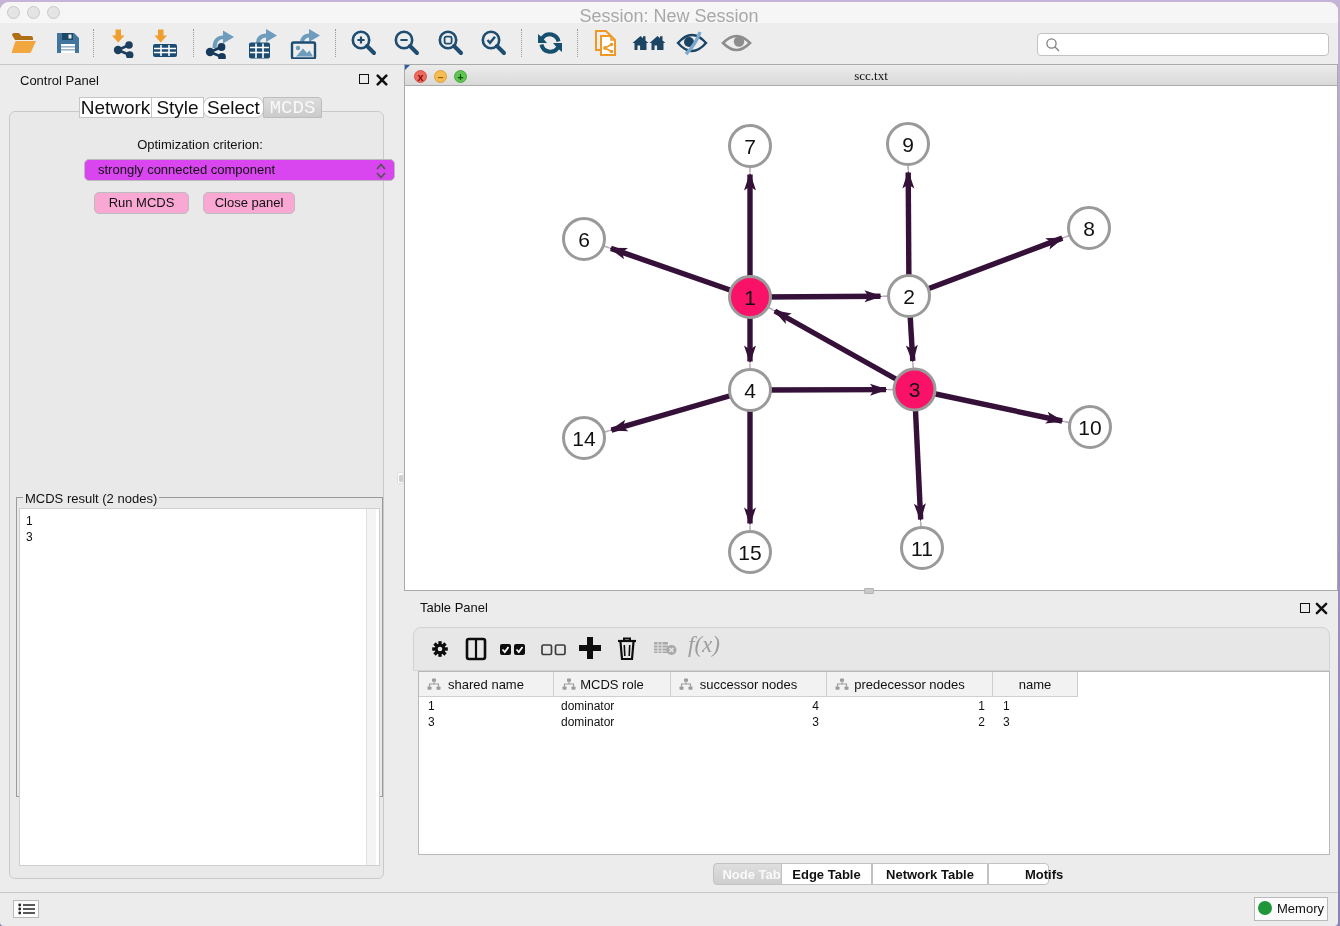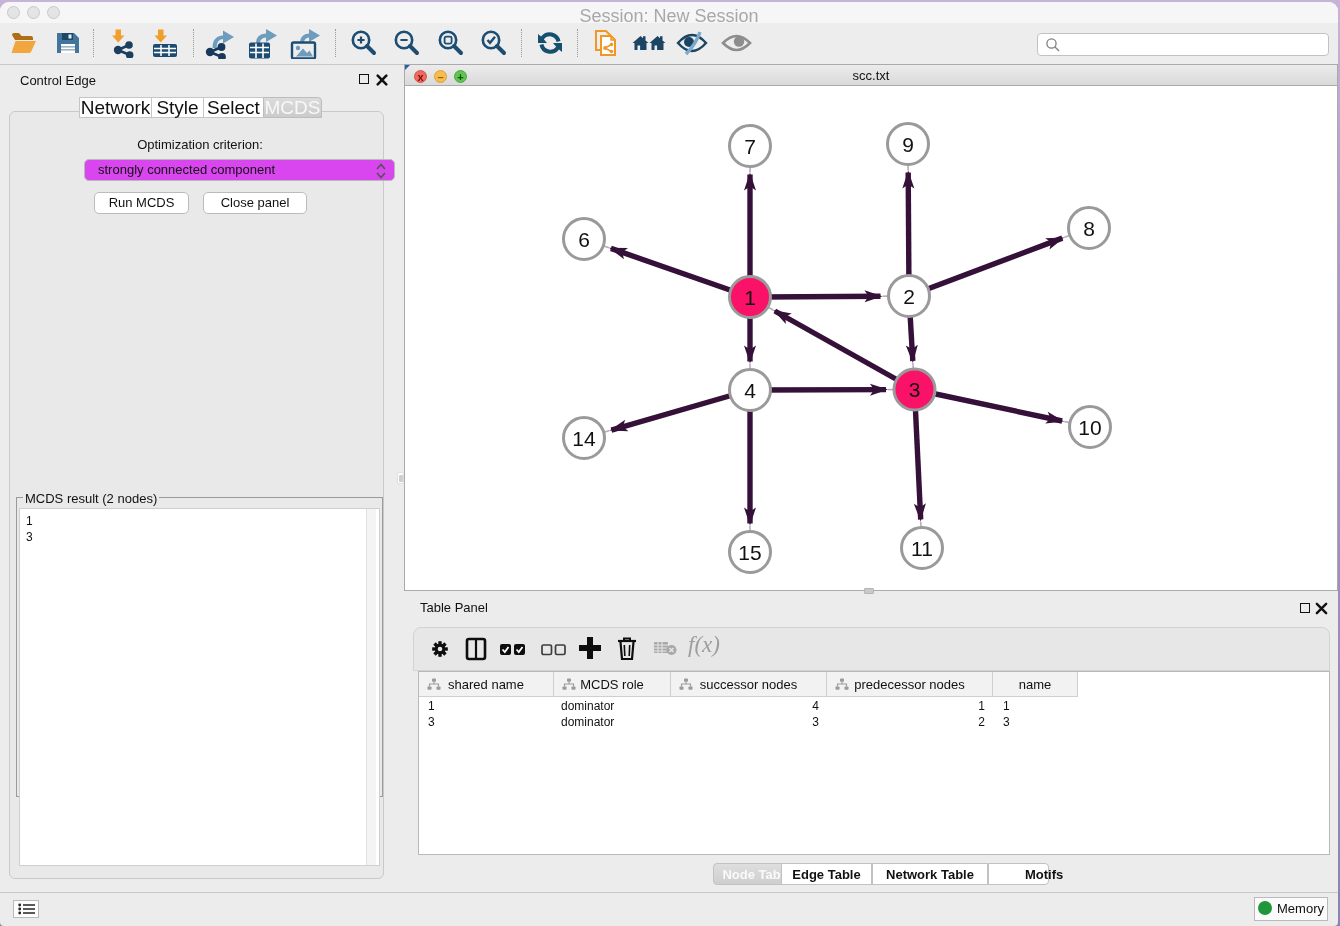--- a/index.html
+++ b/index.html
@@ -15,29 +15,29 @@
 #toolbar { position:absolute; left:0; top:21px; width:100%; height:42px; background:#ededee; border-bottom:1px solid #c9c9c9; }
 .sep { position:absolute; top:6px; height:28px; width:0; border-left:1px dotted #9a9a9a; }
 .ticon { position:absolute; top:5px; }
 #searchbox { position:absolute; left:1037px; top:31px; width:292px; height:23px; background:#fff; border:1px solid #c2c2c2; border-radius:4px; }
 
 #cp-title { position:absolute; left:20px; top:71px; font-size:13px; color:#111; }
 #cp-box { position:absolute; left:9px; top:109px; width:375px; height:768px; background:#e9e9e9; border:1px solid #c9c9c9; border-radius:6px; }
 .cptab { position:absolute; top:95px; height:21px; background:#fff; border:1px solid #c6c6c6; font-size:19px; text-align:center; line-height:20px; color:#111; }
 #optlabel { position:absolute; left:0px; top:135px; width:400px; text-align:center; font-size:13px; color:#111; }
 #dropdown { position:absolute; left:44px; top:157px; width:311px; height:22px; background:#d946ef; border:1px solid #b9b9b9; border-radius:5px; font-size:13px; line-height:19px; padding-left:13px; color:#111;margin-left:40px; }
-.btn { position:absolute; top:190px; height:22px; background:#ffffff; border:1px solid #bcbcbc; border-radius:5px; font-size:13px; text-align:center; line-height:19px; color:#111; }
+.btn { position:absolute; top:190px; height:22px; background:#f9a8d4; border:1px solid #bcbcbc; border-radius:5px; font-size:13px; text-align:center; line-height:19px; color:#111; }
 #fieldset { position:absolute; left:16px; top:495px; width:367px; height:300px; border:1px solid #9a9a9a; }
 #fieldlegend { position:absolute; left:6px; top:-7px; background:#e9e9e9; font-size:13px; padding:0 2px; color:#111; }
 #fieldwhite { position:absolute; left:2px; top:10px; width:361px; height:358px; background:#fff; border:1px solid #cfcfcf; font-size:12px; line-height:16px; padding:4px 0 0 6px; color:#111; }
 #fieldscroll { position:absolute; right:3px; top:0px; width:10px; height:100%; background:#f4f4f4; border-left:1px solid #e2e2e2; }
 
 #netwin { position:absolute; left:404px; top:62px; width:934px; height:527px; background:#fff; border:1px solid #aaa; }
 #nettitle { position:absolute; left:0; top:0; width:100%; height:21px; background:linear-gradient(180deg,#ececec,#d9d9d9); border-bottom:1px solid #ababab; }
-#nettitle span { position:absolute; width:100%; text-align:center; top:3px; font-size:13px; color:#111; }
+#nettitle span { position:absolute; width:100%; text-align:center; top:3px; font-size:13px; color:#111;font-family:Liberation Serif, serif; }
 .mac { position:absolute; top:5px; width:13px; height:13px; border-radius:50%; font-size:11px; line-height:12px; text-align:center; font-weight:bold; }
 
 #tp-title { position:absolute; left:420px; top:598px; font-size:13px; color:#111; }
 #tp-toolbar { position:absolute; left:413px; top:625px; width:917px; height:44px; background:#e7e7e7; border:1px solid #d2d2d2; border-radius:8px 8px 0 0; }
 #tp-table { position:absolute; left:418px; top:669px; width:912px; height:184px; background:#fff; border:1px solid #b9b9b9; }
 .th { position:absolute; top:0; height:25px; background:#f2f2f2; border-right:1px solid #cfcfcf; border-bottom:1px solid #cfcfcf; font-size:13px; text-align:center; line-height:25px; color:#111; }
 .td { position:absolute; font-size:12px; height:16px; line-height:16px; color:#111; }
 .tabbtn { position:absolute; top:861px;  height:22px; background:#fff; border:1px solid #c2c2c2; font-size:13px; font-weight:bold; text-align:center; line-height:21px; color:#111; }
 
 #statusdiv { position:absolute; left:0; top:890px; width:100%; border-top:1px solid #c9c9c9; }
@@ -164,36 +164,36 @@
       <circle cx="18" cy="13.5" r="5.2" fill="#8d8d8d"></circle>
     </svg>
   </div>
   <div id="searchbox">
     <svg width="16" height="16" viewBox="0 0 16 16" style="position:absolute; left:7px; top:3px;">
       <circle cx="6.5" cy="6.5" r="4.6" fill="none" stroke="#7e7e7e" stroke-width="1.3"></circle>
       <line x1="10" y1="10" x2="14" y2="14" stroke="#7e7e7e" stroke-width="1.3"></line>
     </svg>
   </div>
 
-  <div id="cp-title">Control Edge</div>
+  <div id="cp-title">Control Panel</div>
   <div style="position:absolute; left:359px; top:72px; width:10px; height:10px; border:1.5px solid #111;"></div>
   <svg style="position:absolute; left:376px; top:72px;" width="12" height="12" viewBox="0 0 14 14">
         <path d="M2 2 L12 12 M12 2 L2 12" stroke="#111" stroke-width="3" stroke-linecap="round"></path>
       </svg>
   <div id="cp-box"></div>
   <div class="cptab" style="left:79px; width:73px;">Network</div>
   <div class="cptab" style="left:151px; width:53px;">Style</div>
-  <div class="cptab" style="left:203px; width:61px;">Select</div>
-  <div class="cptab" style="left:263px; width:59px; background:linear-gradient(180deg,#dcdcdc,#cbcbcb); color:#f8f8f8; border-color:#bdbdbd; border-radius:0 4px 0 0;">MCDS</div>
+  <div class="cptab" style="left:203px; width:61px;border-radius:8px;">Select</div>
+  <div class="cptab" style="left:263px; width:59px; background:linear-gradient(180deg,#dcdcdc,#cbcbcb); color:#f8f8f8; border-color:#bdbdbd; border-radius:0 4px 0 0;font-family:Liberation Mono, monospace;">MCDS</div>
   <div id="optlabel">Optimization criterion:</div>
   <div id="dropdown">strongly connected component<svg width="14" height="16" viewBox="0 0 14 16" style="position:absolute; right:6px; top:3px;">
           <path d="M3 6 L7 1.5 L11 6 M3 10 L7 14.5 L11 10" fill="none" stroke="#555" stroke-width="1.8"></path>
         </svg></div>
   <div class="btn" style="left:94px; width:95px;">Run MCDS</div>
-  <div class="btn" style="left:203px; width:104px;">Close panel</div>
+  <div class="btn" style="left:203px; width:92px;">Close panel</div>
   <div id="fieldset">
     <div id="fieldlegend">MCDS result (2 nodes)</div>
     <div id="fieldwhite">1<br>3<div id="fieldscroll"></div></div>
   </div>
 
   <div id="netwin">
     <div id="nettitle">
           <svg width="5" height="5" viewBox="0 0 5 5" style="position:absolute;left:0;top:0;">
             <path d="M0 0 L5 0 L0 5 Z" fill="#2a5dab"></path>
           </svg>

